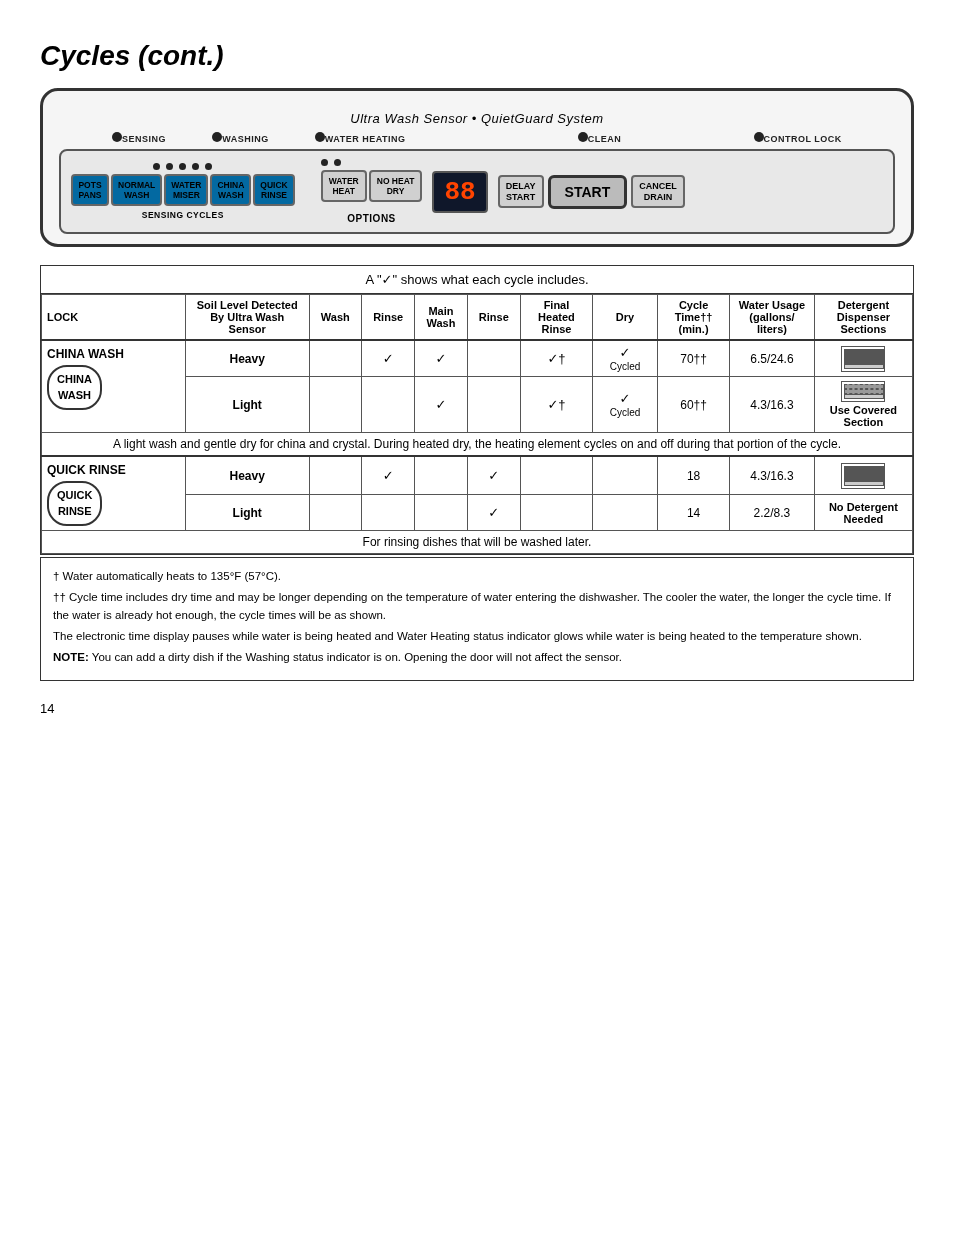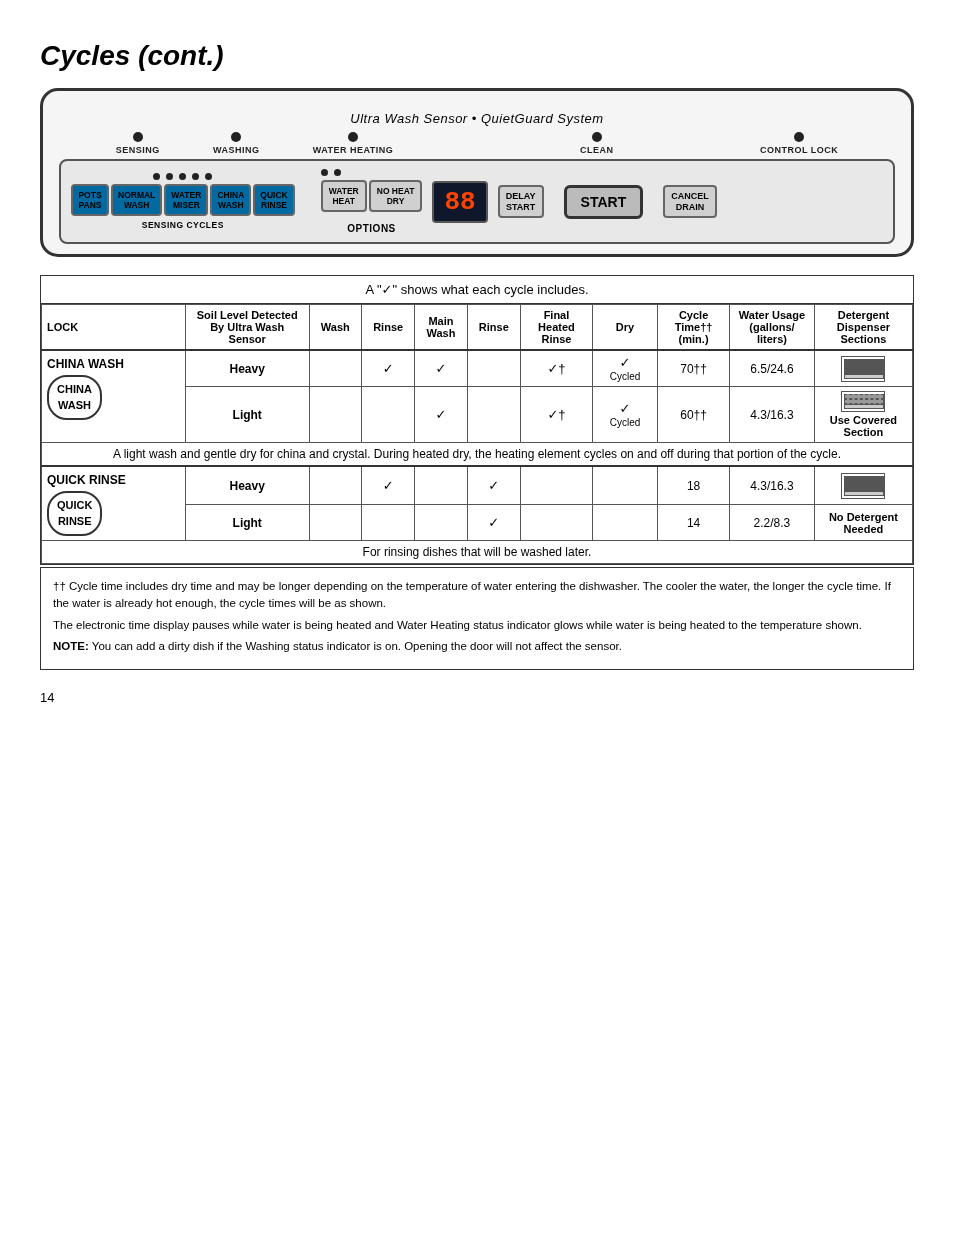--- a/index.html
+++ b/index.html
@@ -38,21 +38,21 @@
     }
     .panel-indicators-top {
       display: flex;
       justify-content: space-around;
       align-items: center;
       margin-bottom: 4px;
       padding: 0 30px;
     }
     .indicator {
       display: flex;
-      flex-direction: column;
+      flex-direction: row;
       align-items: center;
       font-size: 9px;
       letter-spacing: 0.5px;
       font-weight: bold;
       text-transform: uppercase;
       color: #222;
     }
     .indicator-dot {
       width: 10px;
       height: 10px;
@@ -327,21 +327,21 @@
       </div>
       <div style="display:flex; gap:2px;">
         <div class="option-btn">WATER<br>HEAT</div>
         <div class="option-btn">NO HEAT<br>DRY</div>
       </div>
       <div class="options-label">OPTIONS</div>
     </div>
 
     <div class="display-box">88</div>
 
-    <div style="display:flex; gap:20px; align-items:center;">
+    <div style="display:flex; gap:4px; align-items:center;">
       <div class="action-btn">DELAY<br>START</div>
       <div class="start-btn">START</div>
       <div class="action-btn">CANCEL<br>DRAIN</div>
     </div>
   </div>
 </div>
 
 <div class="main-table-container">
   <div class="table-header-row">A "✓" shows what each cycle includes.</div>
   <table>
@@ -456,18 +456,19 @@
       </tr>
 
       <tr>
         <td colspan="11" class="note-row">For rinsing dishes that will be washed later.</td>
       </tr>
     </tbody>
   </table>
 </div>
 
 <div class="footnotes">
+  <div class="footnote-line">† Water automatically heats to 135°F (57°C).</div>
   <div class="footnote-line">†† Cycle time includes dry time and may be longer depending on the temperature of water entering the dishwasher. The cooler the water, the longer the cycle time. If the water is already hot enough, the cycle times will be as shown.</div>
   <div class="footnote-line">The electronic time display pauses while water is being heated and Water Heating status indicator glows while water is being heated to the temperature shown.</div>
   <div class="footnote-line"><span class="note-bold">NOTE:</span> <span>You can add a dirty dish if the Washing status indicator is on. Opening the door will not affect the sensor.</span></div>
 </div>
 
 <div class="page-num">14</div>
 
 </body></html>

